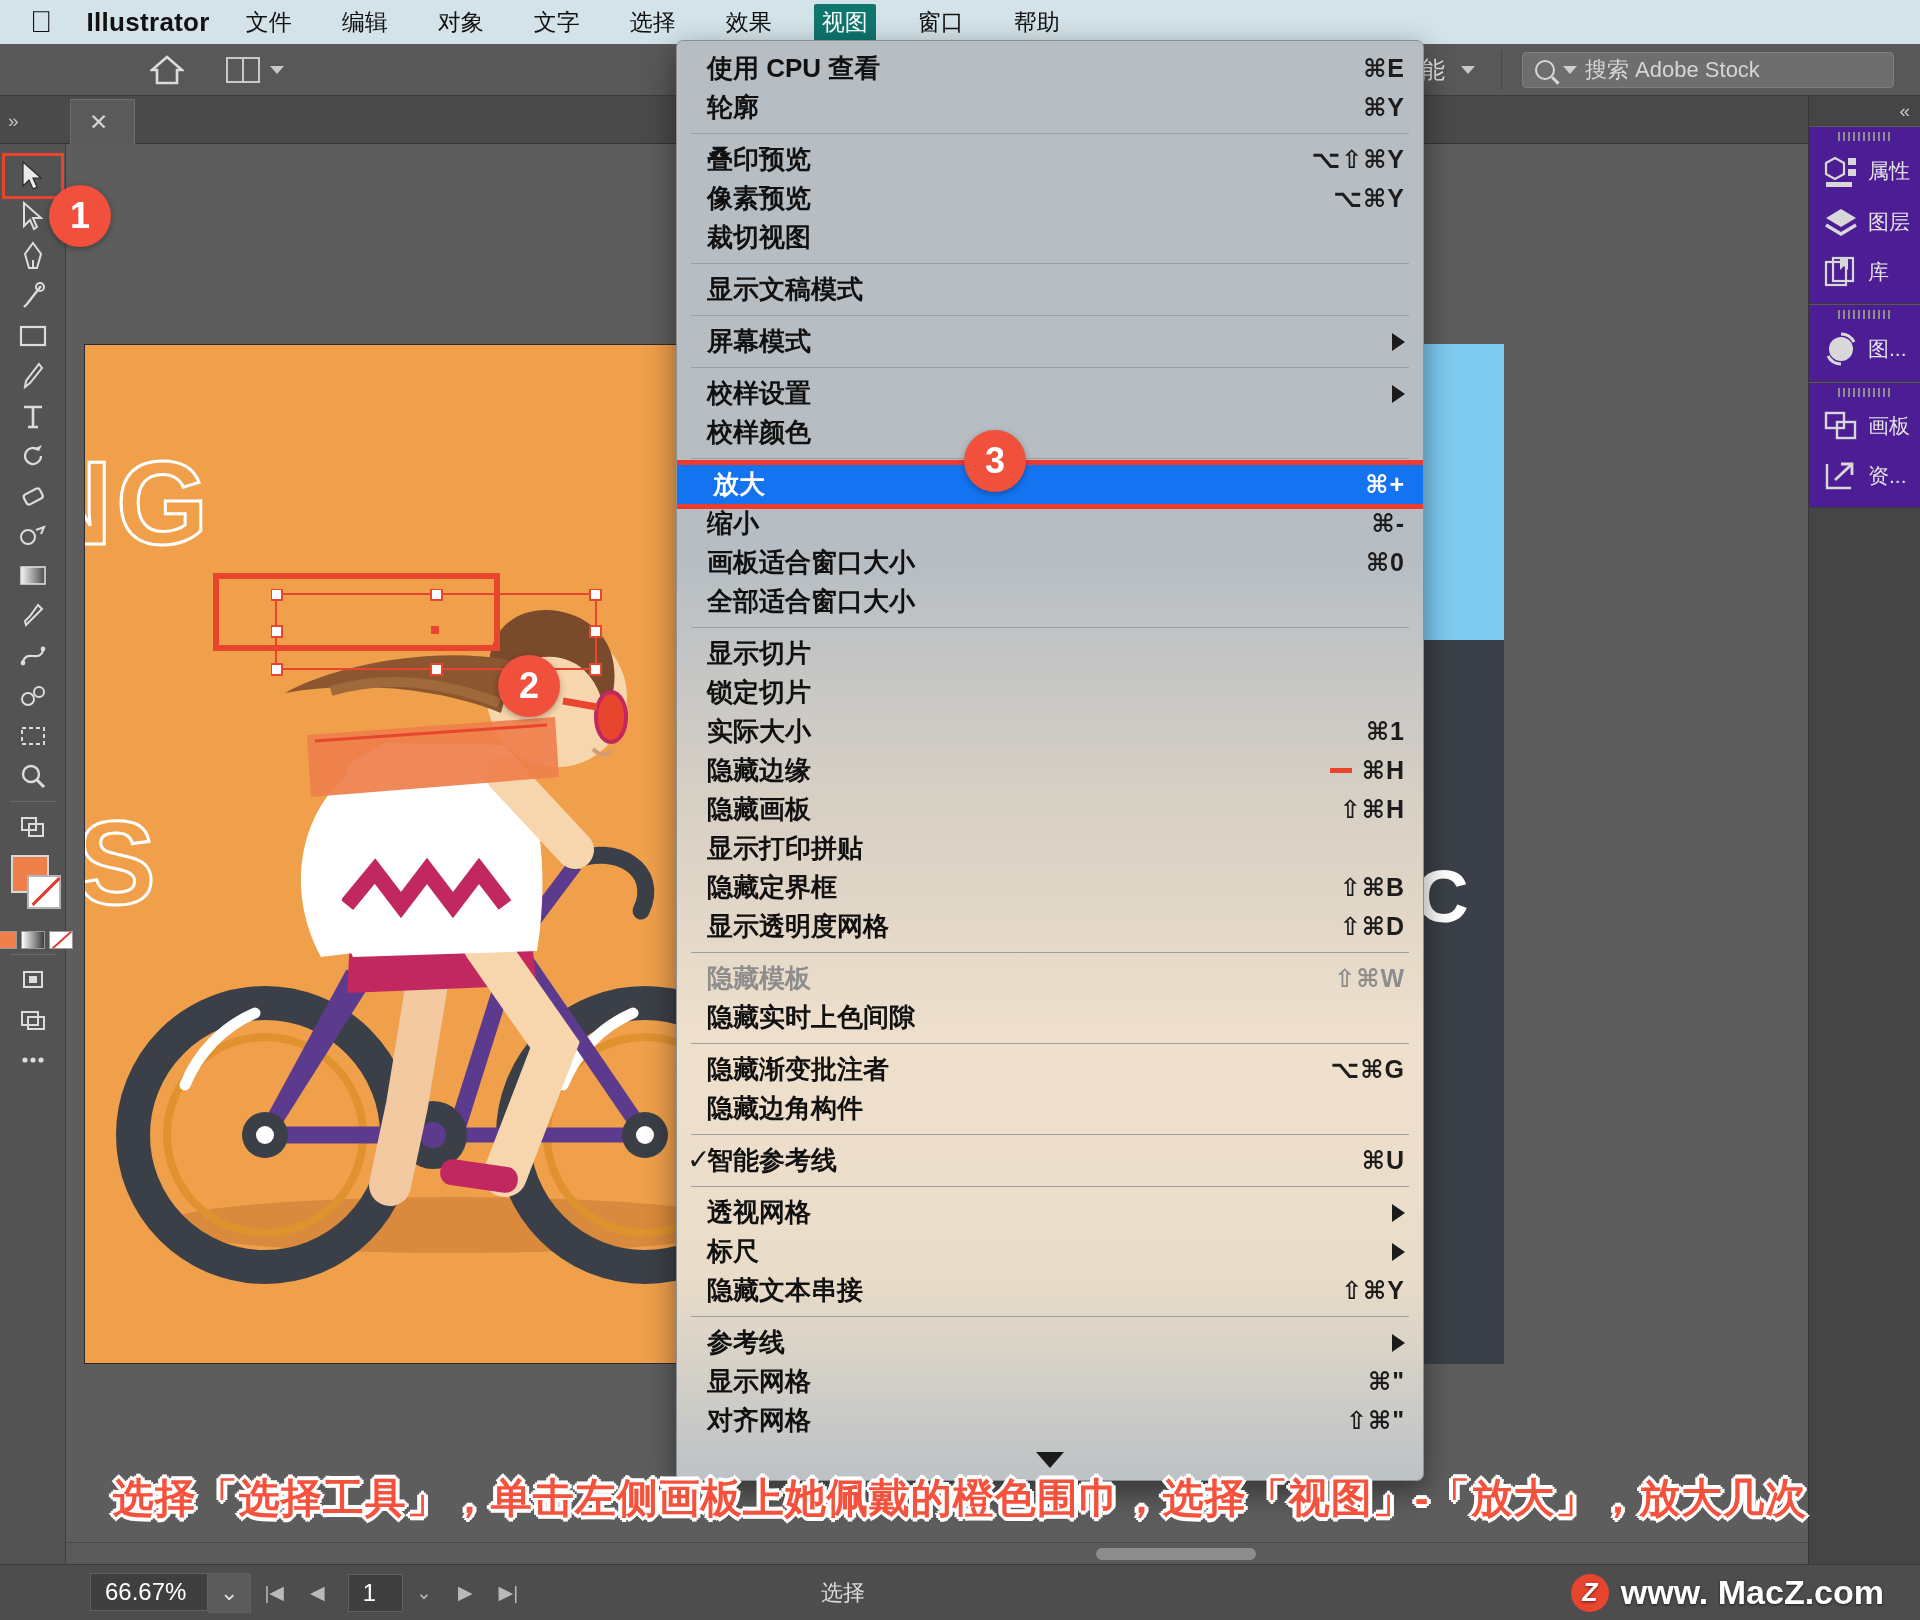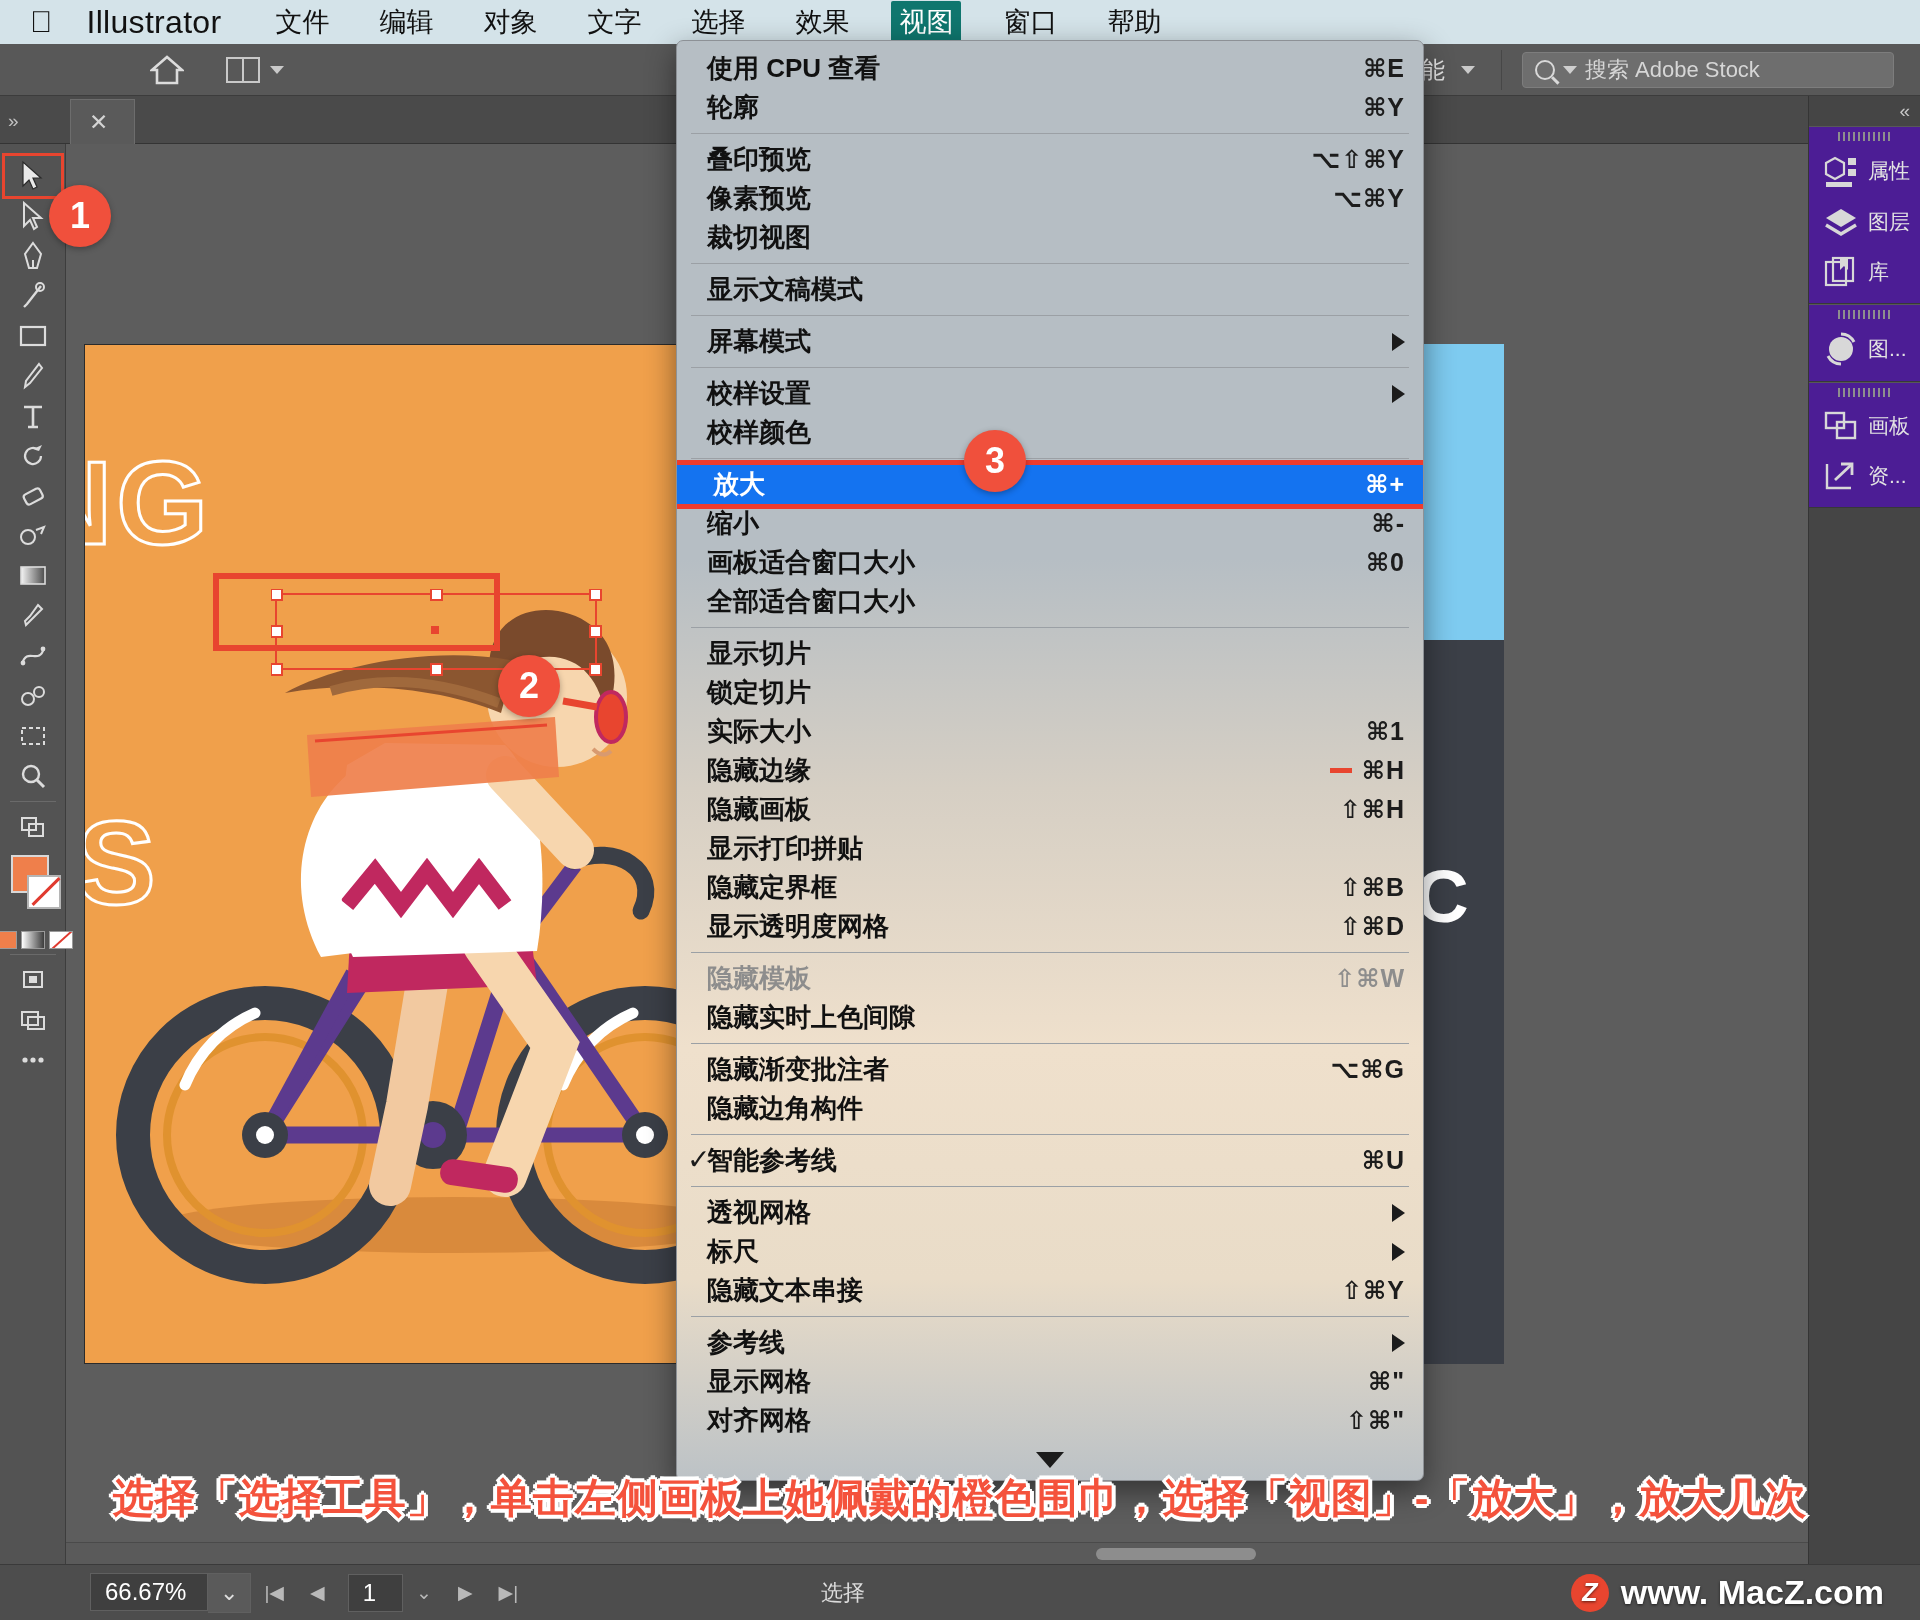--- a/index.html
+++ b/index.html
@@ -14,22 +14,22 @@
   
   #macbar{
     position:absolute; left:0; top:0; width:1920px; height:44px;
     background:#d4e3e9;
     display:flex; align-items:center;
     padding-left:30px;
     font-size:27px; color:#111;
     z-index:60;
   }
   #macbar .apple{ font-size:30px; margin-right:34px; line-height:1; }
-  #macbar .appname{ font-weight:normal; font-size:32px; margin-right:46px; letter-spacing:.3px;}
-  #macbar .mi{ margin-right:34px; font-size:27px; padding:3px 8px; border-radius:2px;}
+  #macbar .appname{ font-weight:bold; font-size:26px; margin-right:28px; letter-spacing:.3px;}
+  #macbar .mi{ margin-right:34px; font-size:23px; padding:3px 8px; border-radius:2px;}
   #macbar .mi.active{ background:#0f766e; color:#fff; }
 
   
   #appbar{
     position:absolute; left:0; top:44px; width:1920px; height:52px;
     background:#585858; border-bottom:1px solid #3c3c3c;
     display:flex; align-items:center; z-index:10;
   }
   .home-ico{
     width:34px;height:34px;margin-left:150px;position:relative;flex:none;

